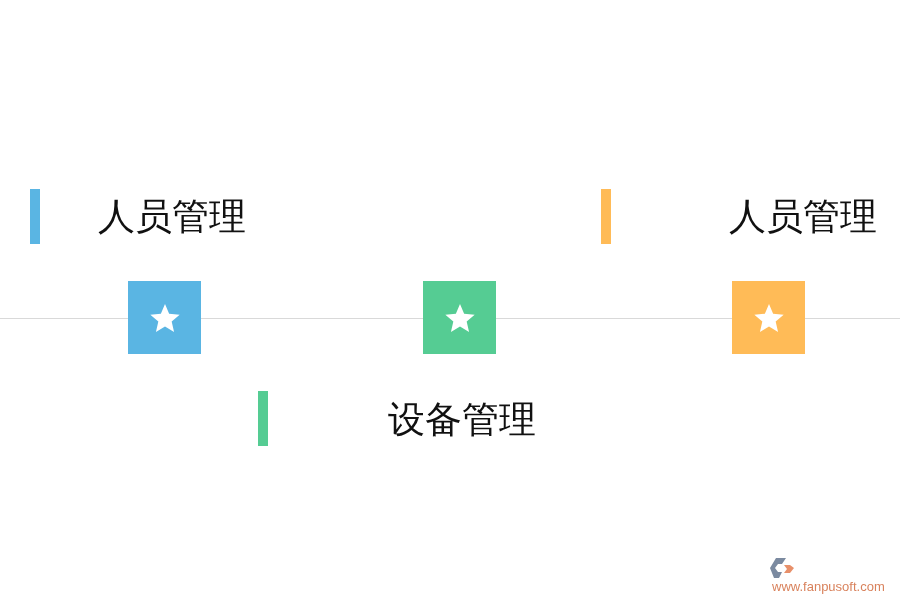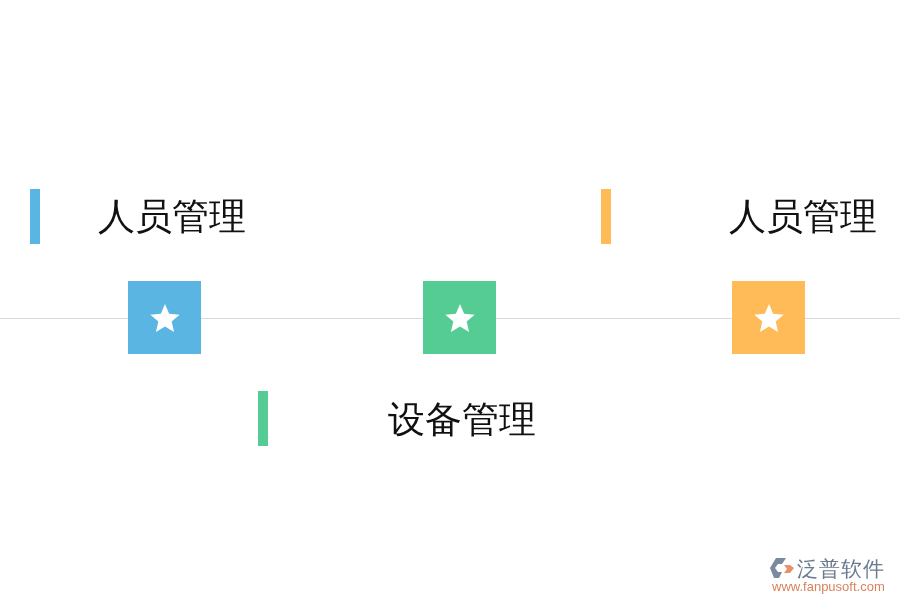--- a/index.html
+++ b/index.html
@@ -42,15 +42,14 @@
   <svg viewBox="0 0 24 24">
       <path fill="#fff" d="M12 1.5l3.1 7.3 7.9.7-6 5.2 1.8 7.8L12 18.4l-6.8 4.1 1.8-7.8-6-5.2 7.9-.7z"></path>
     </svg>
 </div>
 
 <div class="logo">
   <svg class="logo-icon" viewBox="0 0 24 22">
     <path fill="#7b8aa0" d="M6 1h10l-4 6H8L5 11l3 4h4l-3 6H4L0 11z"></path>
     <path fill="#e8906a" d="M14 8h6l4 3-4 5h-6l3-4z"></path>
   </svg>
-  <span class="logo-text">泛普软件</span>
   <span class="logo-url">www.fanpusoft.com</span>
 </div>
 
 </body></html>

